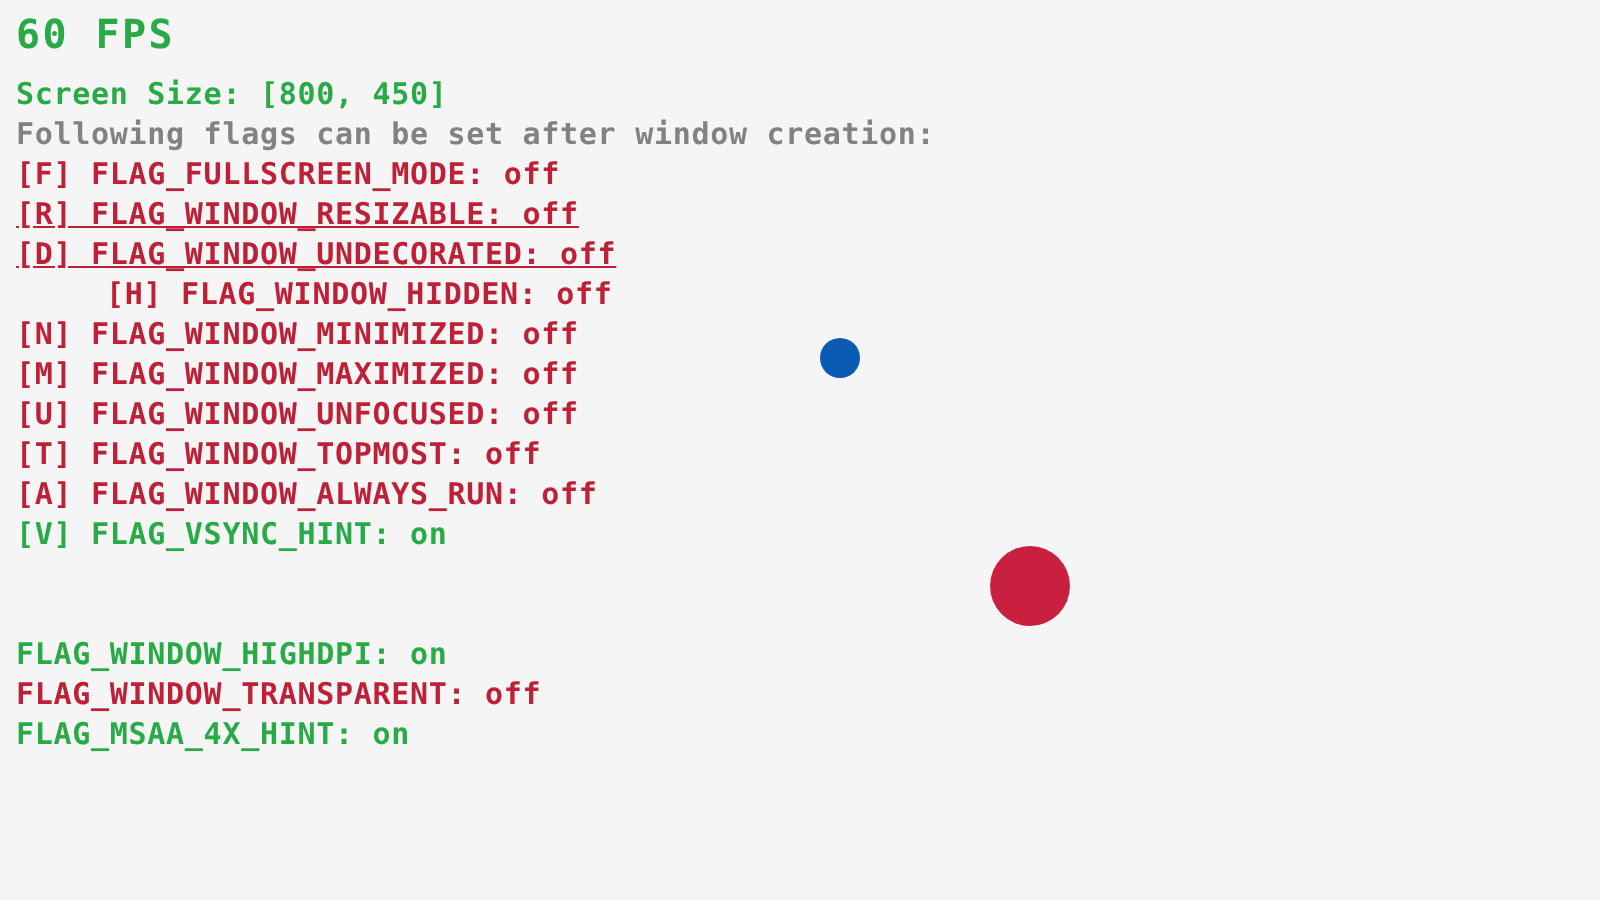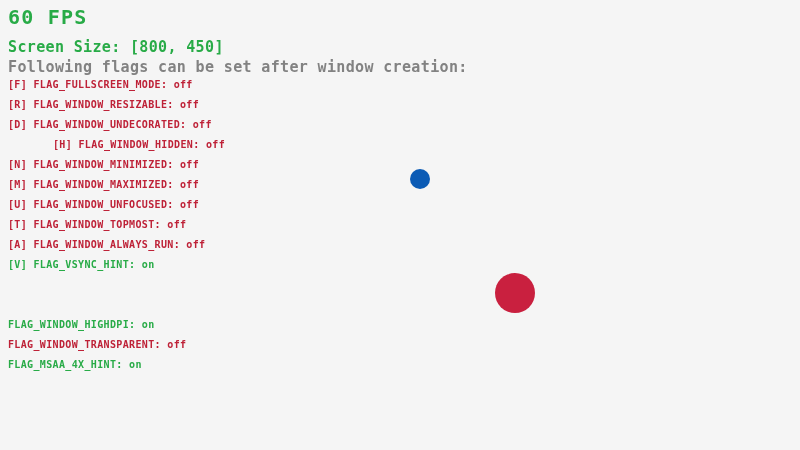--- a/index.html
+++ b/index.html
@@ -37,21 +37,21 @@
     letter-spacing: 1.2px;
   }
   .small {
     font-size: 15px;
   }
   .row {
     position: absolute;
     left: 8px;
     white-space: pre;
     font-family: "DejaVu Sans Mono", monospace;
-    font-size: 10px;
+    font-size: 15px;
     font-weight: bold;
     letter-spacing: 0.35px;
     line-height: 1;
   }
   .circle {
     position: absolute;
     border-radius: 50%;
   }
 </style>
 </head>
@@ -60,22 +60,22 @@
 <div id="screen" style="background: rgb(245, 245, 245);">
 
   <div class="txt fps" style="color: rgb(40, 171, 71);">60 FPS</div>
 
   <div class="txt small" style="left: 8px; top: 40px; color: rgb(40, 171, 71);">Screen Size: [800, 450]</div>
 
   <div class="txt small" style="left: 8px; top: 60px; color: rgb(130, 130, 130);">Following flags can be set after window creation:</div>
 
   <div id="after-flags">
       <div class="row" style="top: 80px; color: rgb(190, 33, 55);">[F] FLAG_FULLSCREEN_MODE: off</div>
-      <div class="row" style="top: 100px; color: rgb(190, 33, 55);">[R] FLAG_WINDOW_RESIZABLE: off</div>
-      <div class="row" style="top: 120px; color: rgb(190, 33, 55);">[D] FLAG_WINDOW_UNDECORATED: off</div>
+      <div class="row" style="top: 100px; color: rgb(190, 33, 55); text-decoration: underline;">[R] FLAG_WINDOW_RESIZABLE: off</div>
+      <div class="row" style="top: 120px; color: rgb(190, 33, 55); text-decoration: underline;">[D] FLAG_WINDOW_UNDECORATED: off</div>
       <div class="row" style="top: 140px; color: rgb(190, 33, 55); margin-left: 45px;">[H] FLAG_WINDOW_HIDDEN: off</div>
       <div class="row" style="top: 160px; color: rgb(190, 33, 55);">[N] FLAG_WINDOW_MINIMIZED: off</div>
       <div class="row" style="top: 180px; color: rgb(190, 33, 55);">[M] FLAG_WINDOW_MAXIMIZED: off</div>
       <div class="row" style="top: 200px; color: rgb(190, 33, 55);">[U] FLAG_WINDOW_UNFOCUSED: off</div>
       <div class="row" style="top: 220px; color: rgb(190, 33, 55);">[T] FLAG_WINDOW_TOPMOST: off</div>
       <div class="row" style="top: 240px; color: rgb(190, 33, 55);">[A] FLAG_WINDOW_ALWAYS_RUN: off</div>
       <div class="row" style="top: 260px; color: rgb(40, 171, 71);">[V] FLAG_VSYNC_HINT: on</div>
     </div>
 
 

